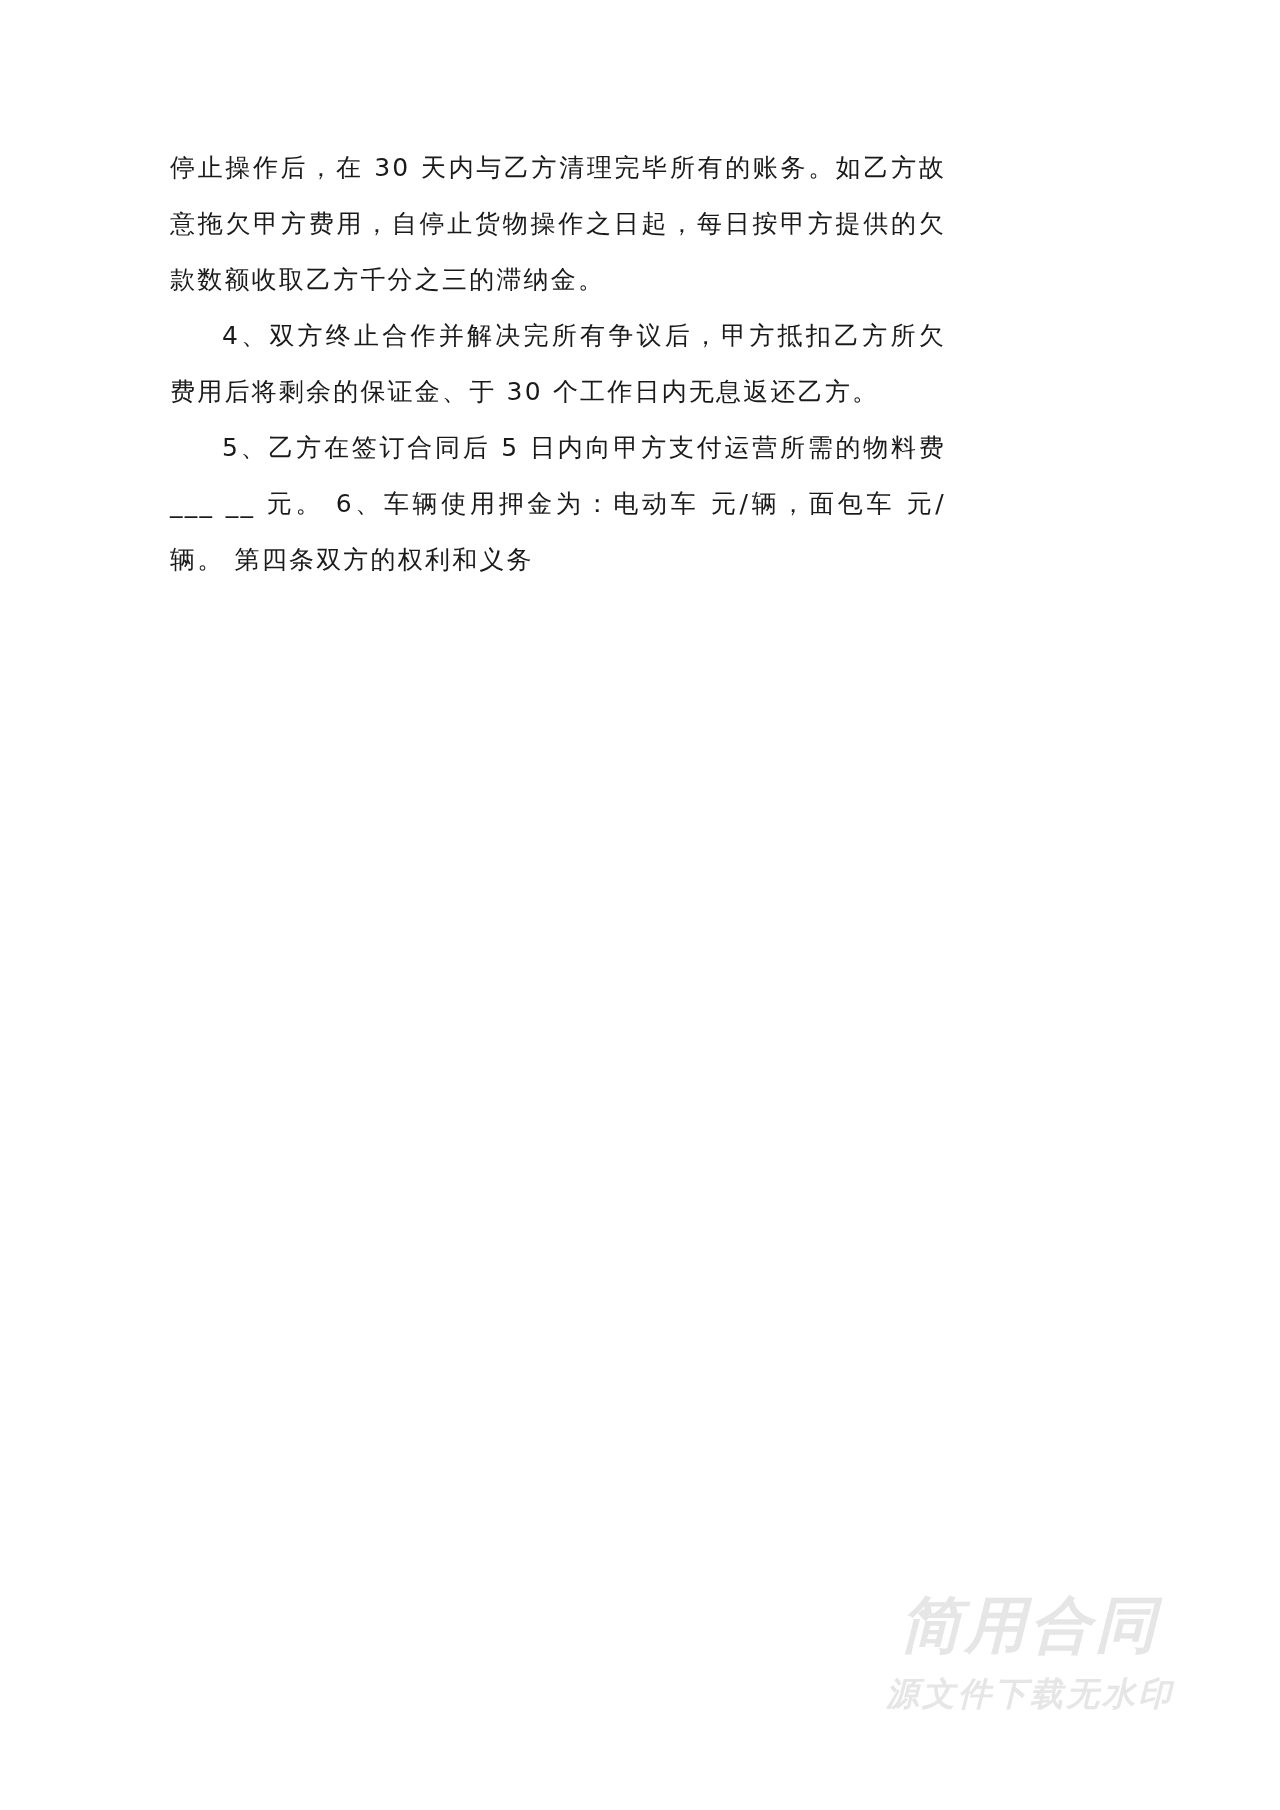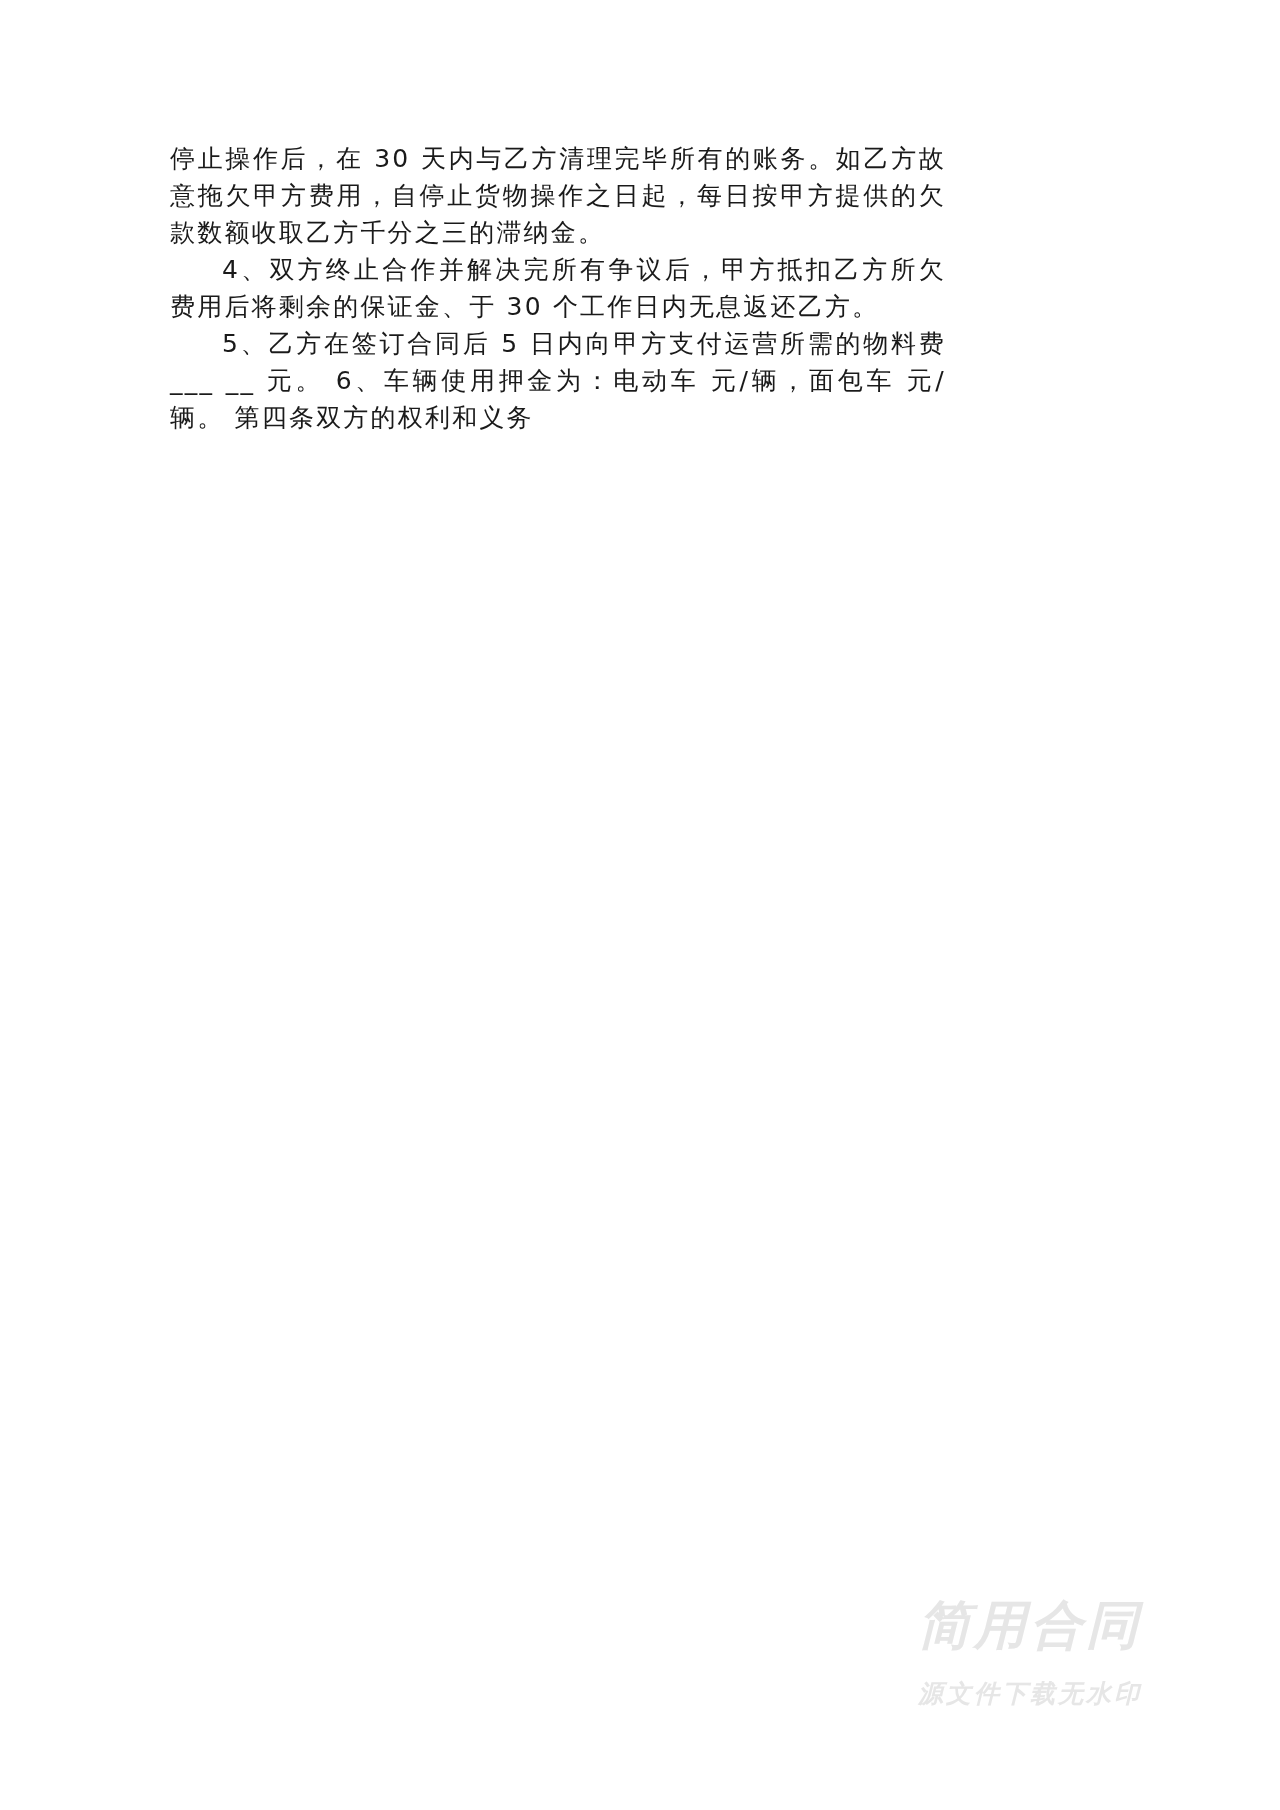--- a/index.html
+++ b/index.html
@@ -3,33 +3,33 @@
 <meta charset="utf-8">
 <style>
   html, body { margin: 0; padding: 0; background: #ffffff; }
   body { width: 1280px; height: 1810px; position: relative; overflow: hidden; }
   .page {
     position: absolute; left: 0; top: 0; width: 1280px; height: 1810px; background: #fff;
   }
   .content {
     position: absolute; left: 170px; top: 140px; width: 776px;
     font-family: "DejaVu Sans", "Liberation Sans", sans-serif;
-    font-size: 25px; line-height: 37px; color: #1a1a1a;
+    font-size: 25px; line-height: 56px; color: #1a1a1a;
     letter-spacing: 2.2px;
     text-align: justify;
   }
   .content p { margin: 0; }
   .indent { text-indent: 52px; }
   .watermark {
     position: absolute; left: 880px; top: 1585px; width: 300px;
     font-family: "DejaVu Sans", sans-serif; font-weight: bold; font-style: italic;
     color: #e6e6e6; text-align: center; user-select: none;
   }
-  .wm-main { font-size: 52px; line-height: 80px; letter-spacing: 4px; }
-  .wm-sub { font-size: 25px; line-height: 46px; letter-spacing: 3px; margin-top: 6px; font-style: italic; }
+  .wm-main { font-size: 61px; line-height: 80px; letter-spacing: 4px; }
+  .wm-sub { font-size: 33px; line-height: 46px; letter-spacing: 3px; margin-top: 6px; font-style: italic; }
 </style>
 </head>
 <body>
 
 <div class="page">
   <div class="content">
     <p>停止操作后，在 30 天内与乙方清理完毕所有的账务。如乙方故意拖欠甲方费用，自停止货物操作之日起，每日按甲方提供的欠款数额收取乙方千分之三的滞纳金。</p>
     <p class="indent">4、双方终止合作并解决完所有争议后，甲方抵扣乙方所欠费用后将剩余的保证金、于 30 个工作日内无息返还乙方。</p>
     <p class="indent">5、乙方在签订合同后 5 日内向甲方支付运营所需的物料费___ __ 元。 6、车辆使用押金为：电动车 元/辆，面包车 元/辆。 第四条双方的权利和义务</p>
   </div>

